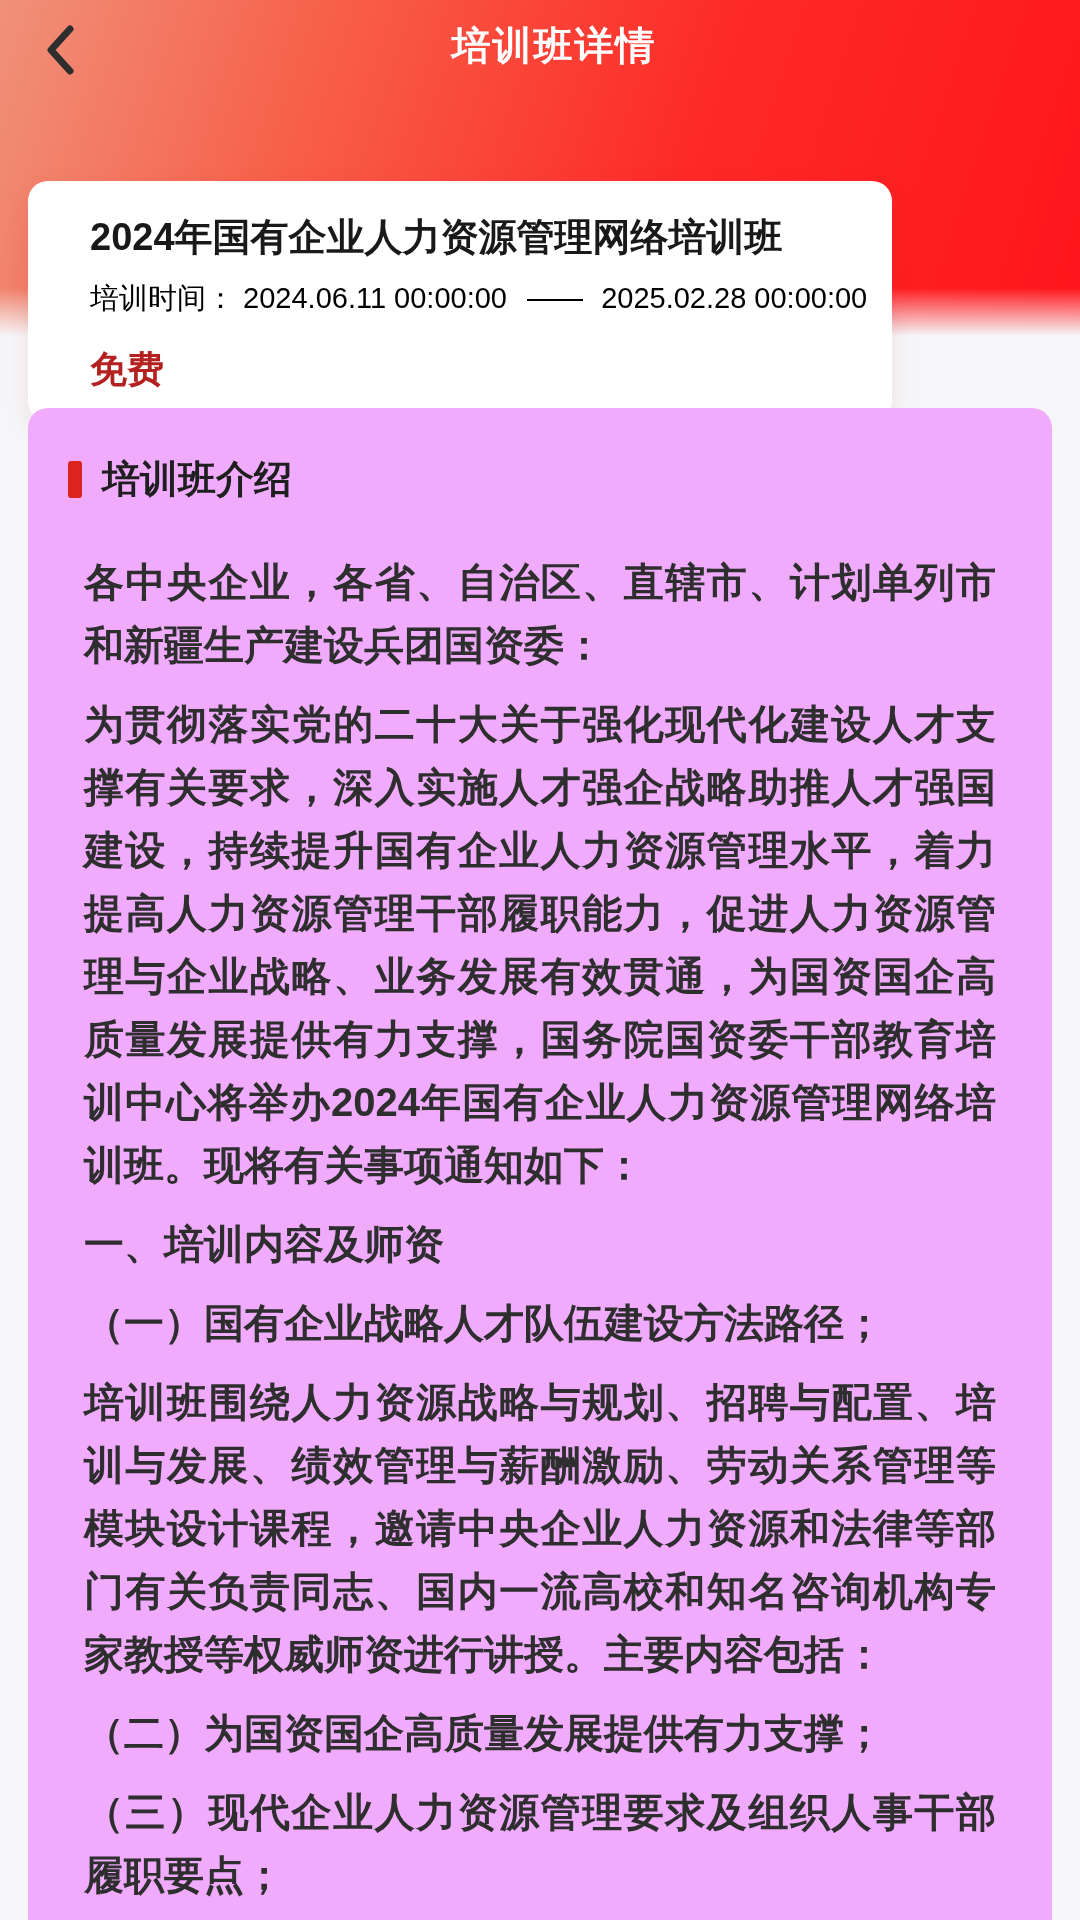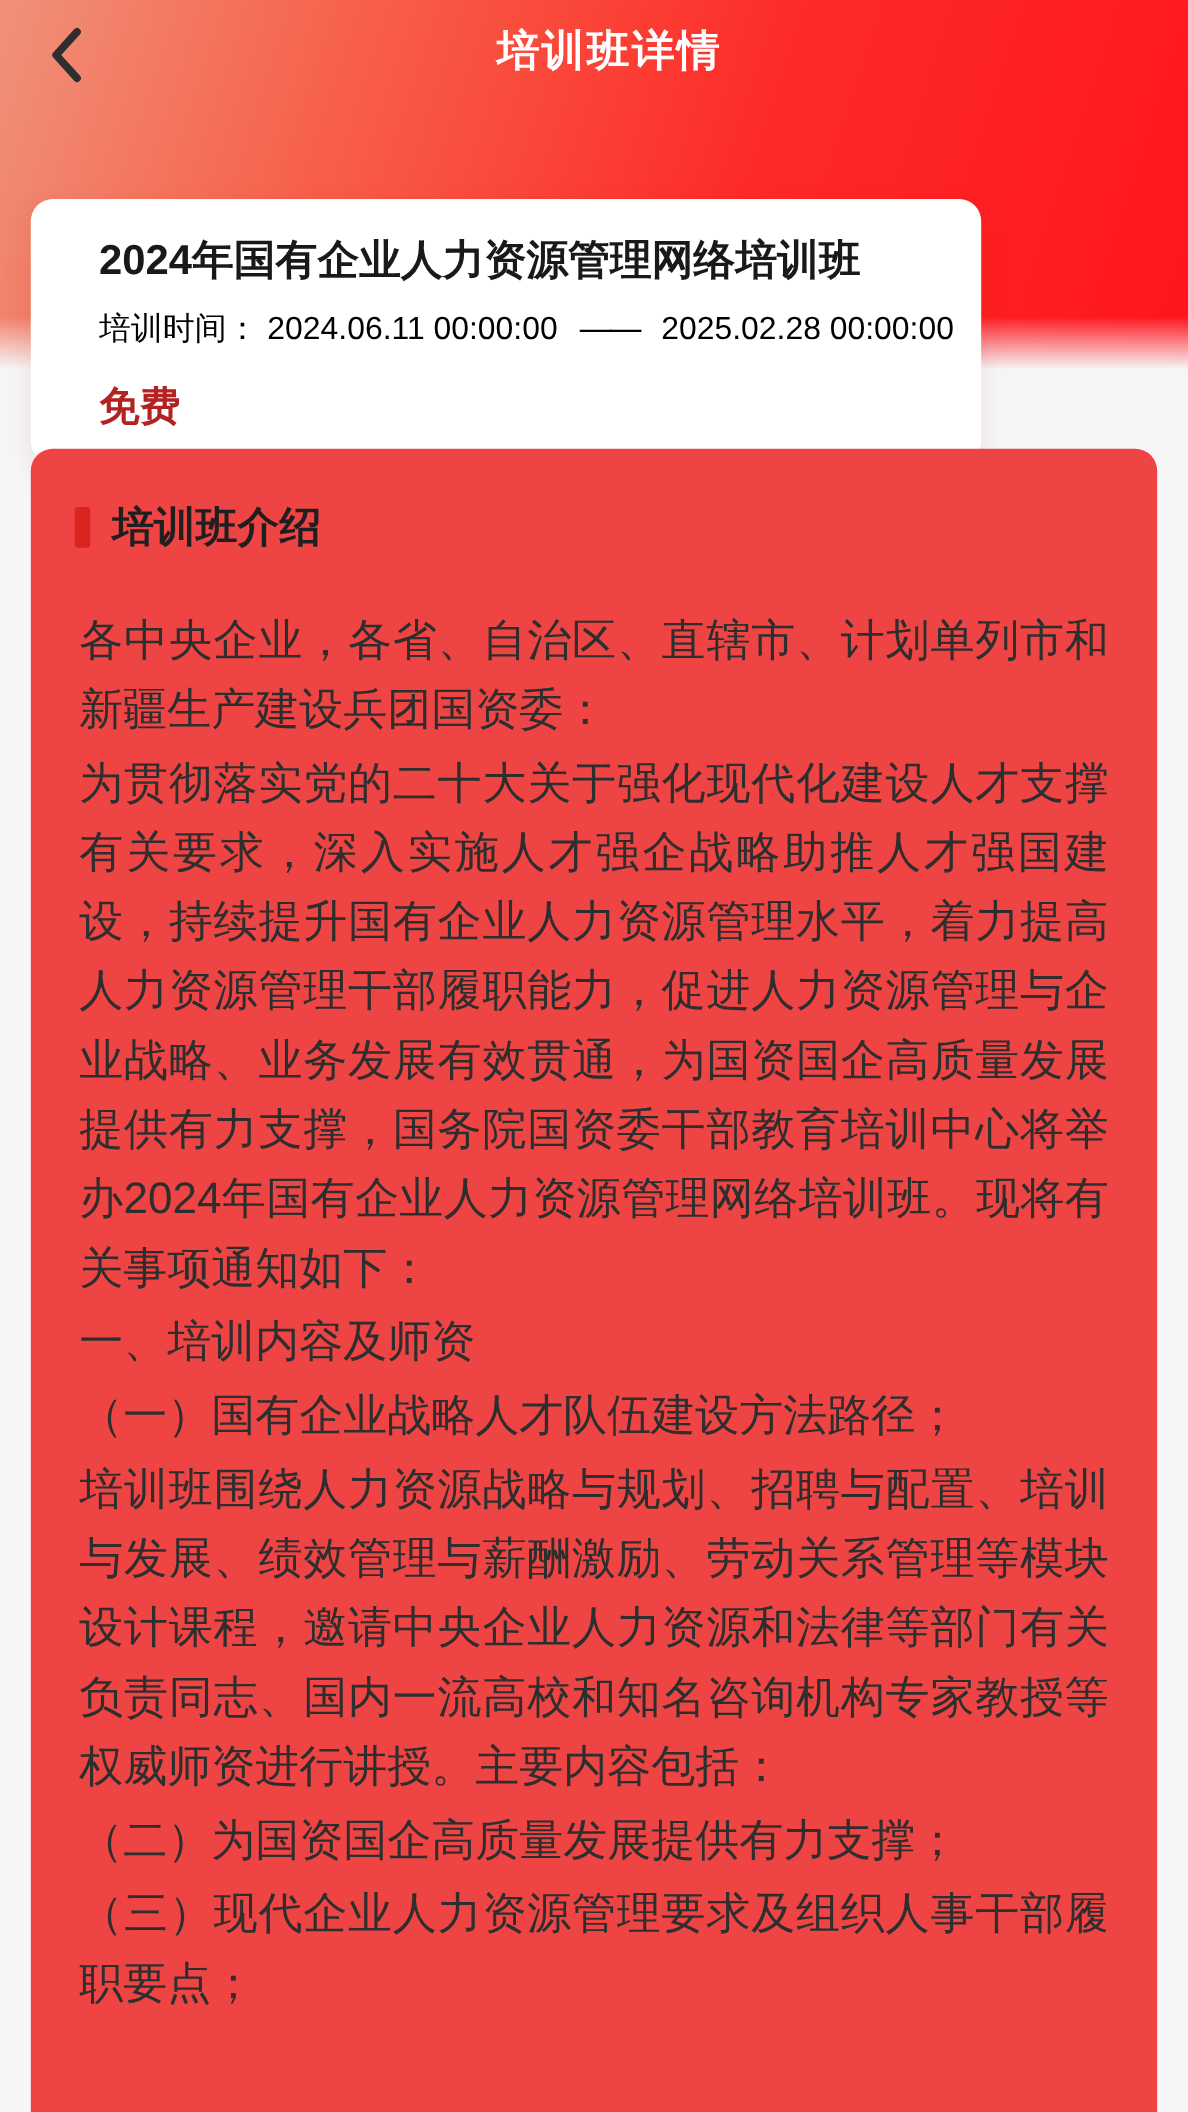--- a/index.html
+++ b/index.html
@@ -71,21 +71,21 @@
     margin-top: 26px;
     font-size: 37px;
     font-weight: bold;
     color: #b32121;
   }
 
   
   .intro-card {
     position: absolute; left: 28px; top: 408px;
     width: 1024px; height: 1512px;
-    background: #ef4444;
+    background: #f0abfc;
     border-radius: 20px 20px 0 0;
     padding: 46px 40px 0 40px;
     overflow: hidden;
   }
   .section-head {
     display: flex; align-items: center;
   }
   .section-bar {
     width: 14px; height: 37px;
     background: #db241d;
@@ -100,21 +100,21 @@
   }
   .intro-body {
     margin-top: 46px;
     font-size: 40px;
     line-height: 63px;
     color: #2e2e2e;
     text-align: justify;
     word-break: break-all;
     text-justify: inter-ideograph;
   }
-  .intro-body p { margin: 4px; }
+  .intro-body p { margin: 16px; font-weight: bold; }
 </style>
 </head>
 <body>
 
 <div class="screen">
 
   <div class="hero"></div>
 
   <div class="appbar">
     <div class="back-btn">

